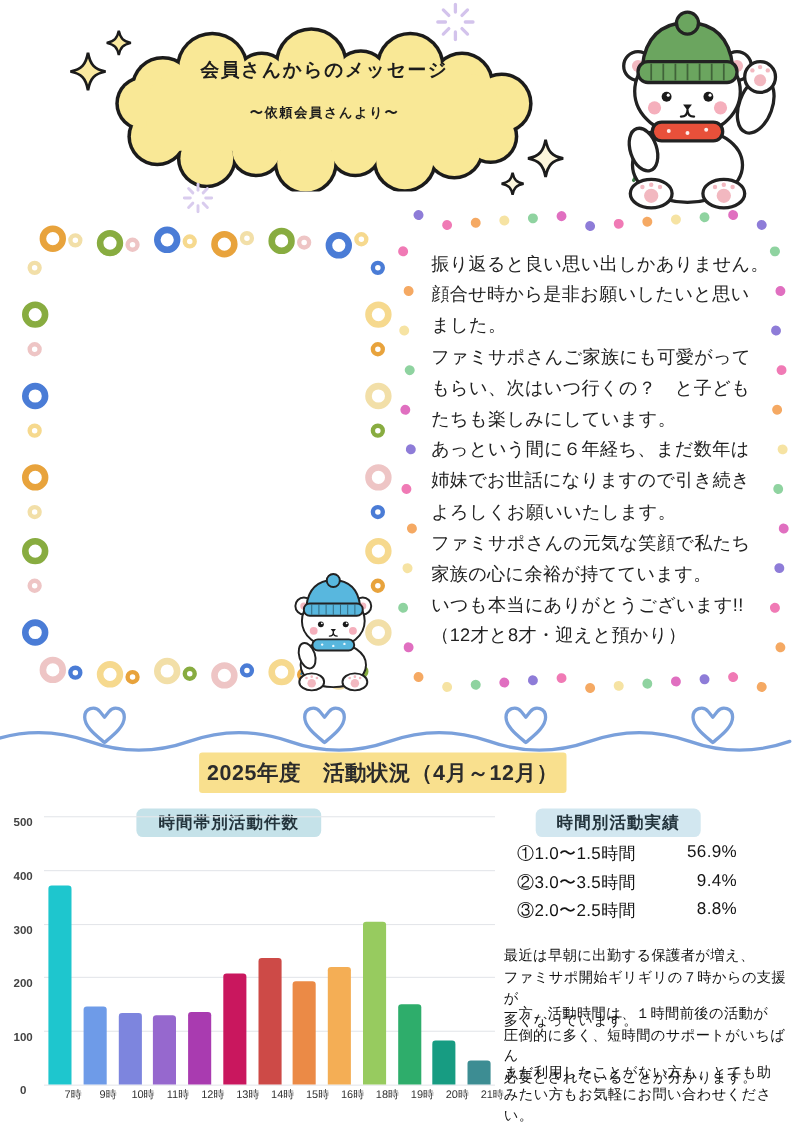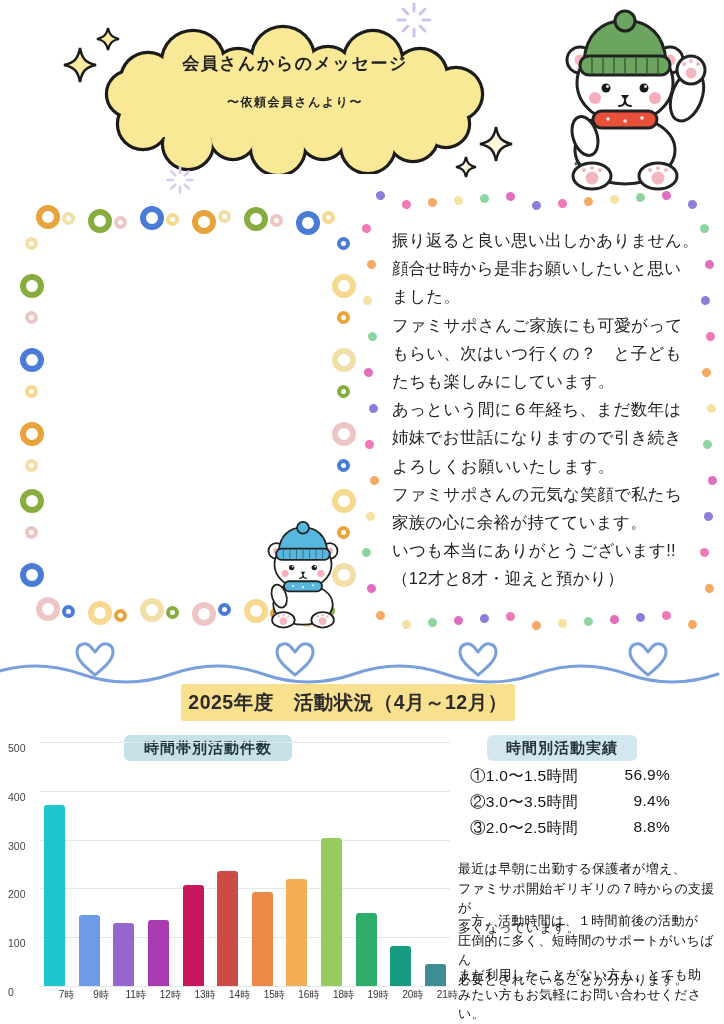--- a/index.html
+++ b/index.html
@@ -28,22 +28,22 @@
   
   .pill{position:absolute;display:flex;align-items:center;justify-content:center;
     font-size:15px;font-weight:600;color:#23343c;border-radius:6px;letter-spacing:1px;}
   .pill-chart{left:124px;top:735px;width:168px;height:26px;background:#C5E2E9;}
   .pill-stats{left:487px;top:735px;width:150px;height:26px;background:#D2E7F0;}
 
   
   .chart{position:absolute;left:8px;top:738px;width:444px;height:268px;}
   .plot{position:absolute;left:32px;right:2px;top:4px;bottom:20px;}
   .gridline{position:absolute;left:0;right:0;height:1px;background:#e4e6ea;}
-  .ylabel{position:absolute;left:0;width:26px;text-align:left;font-size:10.5px;color:#444;
-    transform:translateY(6px);}
+  .ylabel{position:absolute;left:0;width:26px;text-align:center;font-size:10.5px;color:#444;
+    transform:translateY(6px);font-weight:bold;}
   .bars{position:absolute;left:4px;right:4px;top:0;bottom:0;display:flex;
     align-items:flex-end;justify-content:space-between;}
   .bar-col{position:relative;width:21px;height:100%;display:flex;align-items:flex-end;}
   .bar{width:100%;border-radius:3px 3px 0 0;}
   .xlab{position:absolute;left:50%;bottom:-16px;transform:translateX(-50%);
     font-size:10px;color:#333;white-space:nowrap;margin-left:12px;}
 
   
   .stats-list{position:absolute;left:470px;top:766px;width:200px;font-size:15.5px;color:#141414;}
   .stat-row{display:flex;justify-content:space-between;margin-bottom:5px;letter-spacing:0.3px;}
@@ -395,20 +395,24 @@
       <div class="bars" id="bars">
           <div class="bar-col">
             <div class="bar" style="height: 74%; background: rgb(30, 198, 206);"></div>
             <span class="xlab">7時</span>
           </div>
           <div class="bar-col">
             <div class="bar" style="height: 29%; background: rgb(110, 155, 232);"></div>
             <span class="xlab">9時</span>
           </div>
           <div class="bar-col">
+            <div class="bar" style="height: 26.6%; background: rgb(125, 133, 222);"></div>
+            <span class="xlab">10時</span>
+          </div>
+          <div class="bar-col">
             <div class="bar" style="height: 26%; background: rgb(150, 104, 206);"></div>
             <span class="xlab">11時</span>
           </div>
           <div class="bar-col">
             <div class="bar" style="height: 27%; background: rgb(169, 59, 176);"></div>
             <span class="xlab">12時</span>
           </div>
           <div class="bar-col">
             <div class="bar" style="height: 41.4%; background: rgb(201, 23, 94);"></div>
             <span class="xlab">13時</span>

